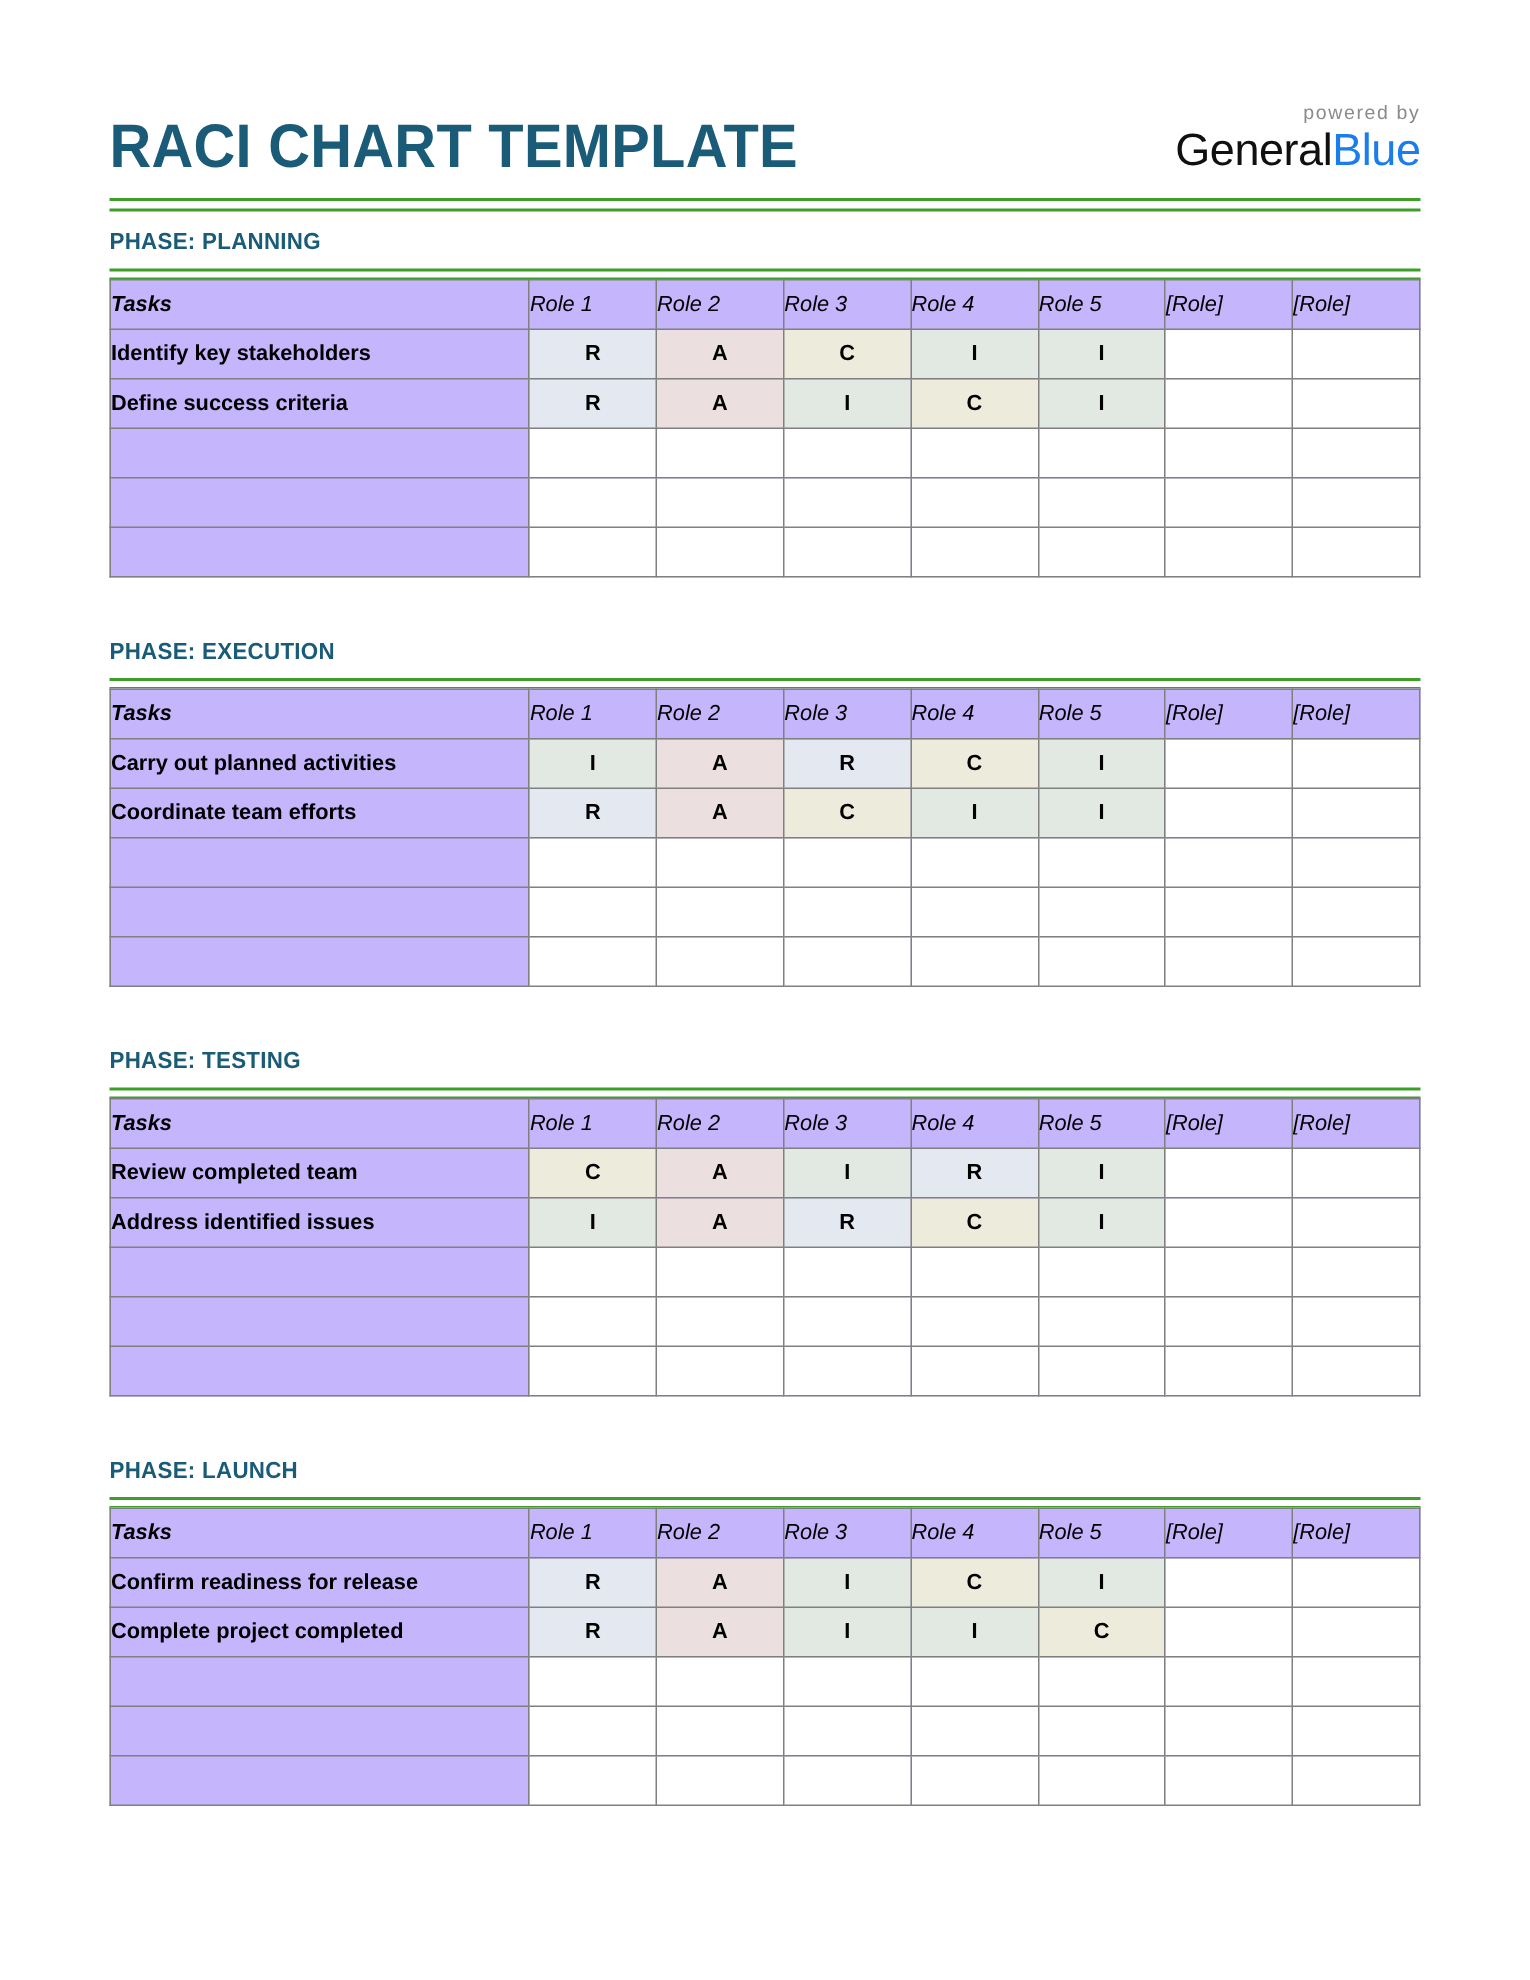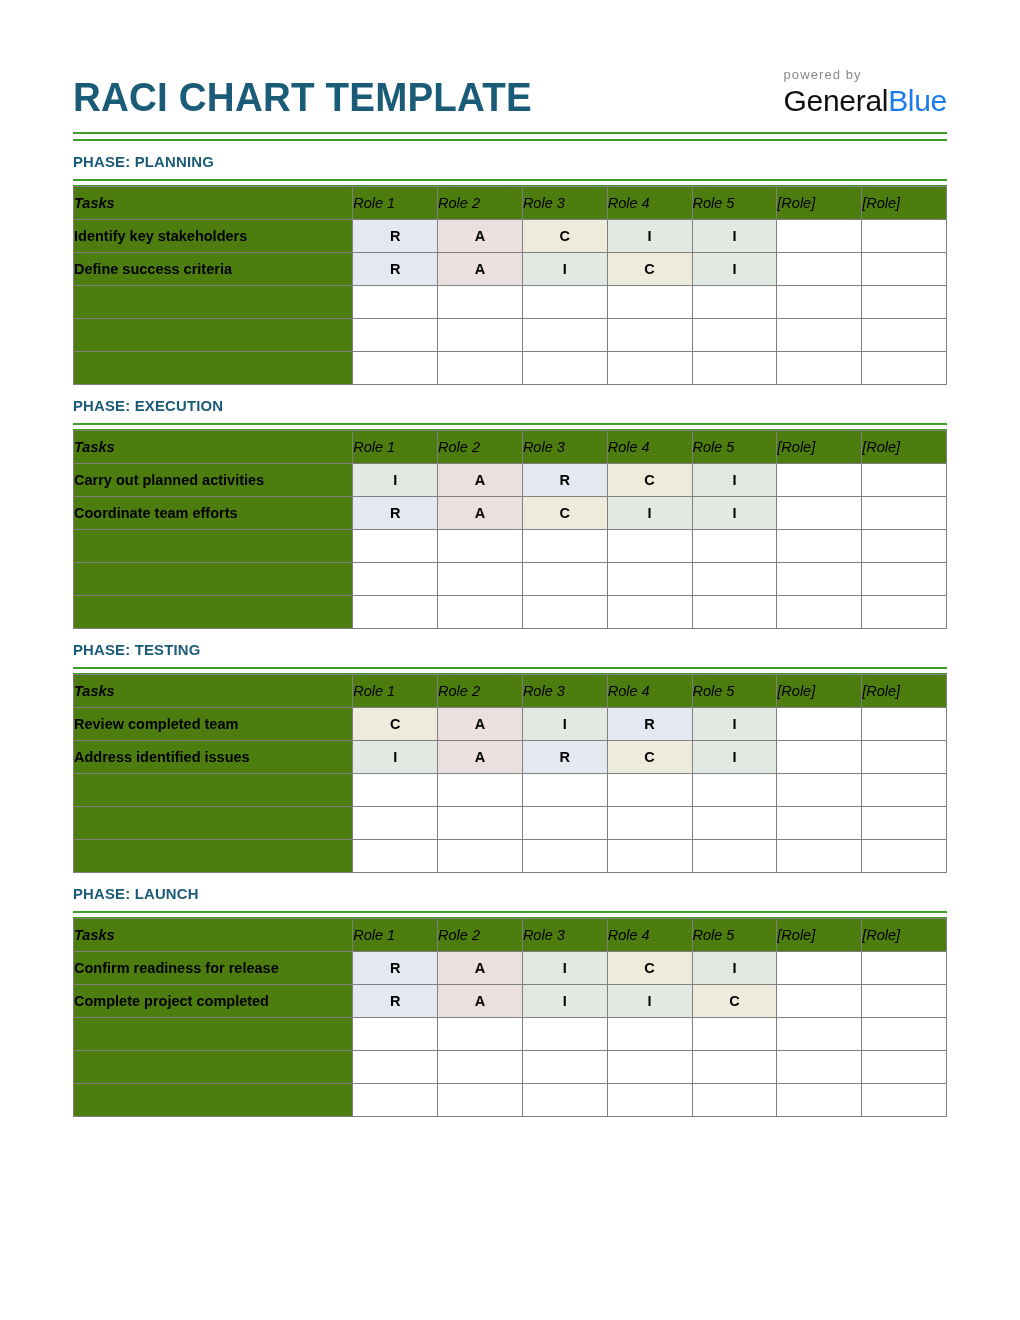--- a/index.html
+++ b/index.html
@@ -36,20 +36,21 @@
     font-size: 41px;
     font-weight: bold;
     letter-spacing: 0.2px;
     color: #1a5c78;
     line-height: 1;
     transform: scaleX(0.94);
     transform-origin: left bottom;
     white-space: nowrap;
   }
   .brand {
+    text-align: right;
     line-height: 1;
     padding-bottom: 2px;
   }
   .brand-powered {
     font-size: 13px;
     color: #8a8a8a;
     letter-spacing: 1.1px;
     margin-bottom: 5px;
   }
   .brand-name {
@@ -64,21 +65,21 @@
   
   .green-rule {
     margin-top: 14px;
     height: 5px;
     border-top: 2px solid #3d9e28;
     border-bottom: 2px solid #3d9e28;
     background: #ffffff;
   }
 
   
-  .phase-block { margin-top: 12px; }
+  .phase-block { margin-top: 41px; }
   .phase-block.first { margin-top: 12px; }
 
   .phase-title {
     font-family: "Liberation Sans Narrow", "Liberation Sans", sans-serif;
     font-size: 15.5px;
     font-weight: bold;
     color: #1a5c78;
     letter-spacing: 0.2px;
     margin-bottom: 8px;
     transform: scaleX(0.96);
@@ -89,21 +90,21 @@
     height: 4px;
     border-top: 2px solid #3d9e28;
     border-bottom: 1px solid #3d9e28;
     background: #ffffff;
   }
 
   table.raci {
     width: 100%;
     border-collapse: collapse;
     table-layout: fixed;
-    background: #4d7c0f;
+    background: #c4b5fd;
   }
   table.raci td, table.raci th {
     border: 1px solid #808080;
     height: 33px;
     padding: 0;
     box-sizing: border-box;
     font-size: 14.5px;
     vertical-align: middle;
   }
   table.raci col.c-task  { width: 270px; }

